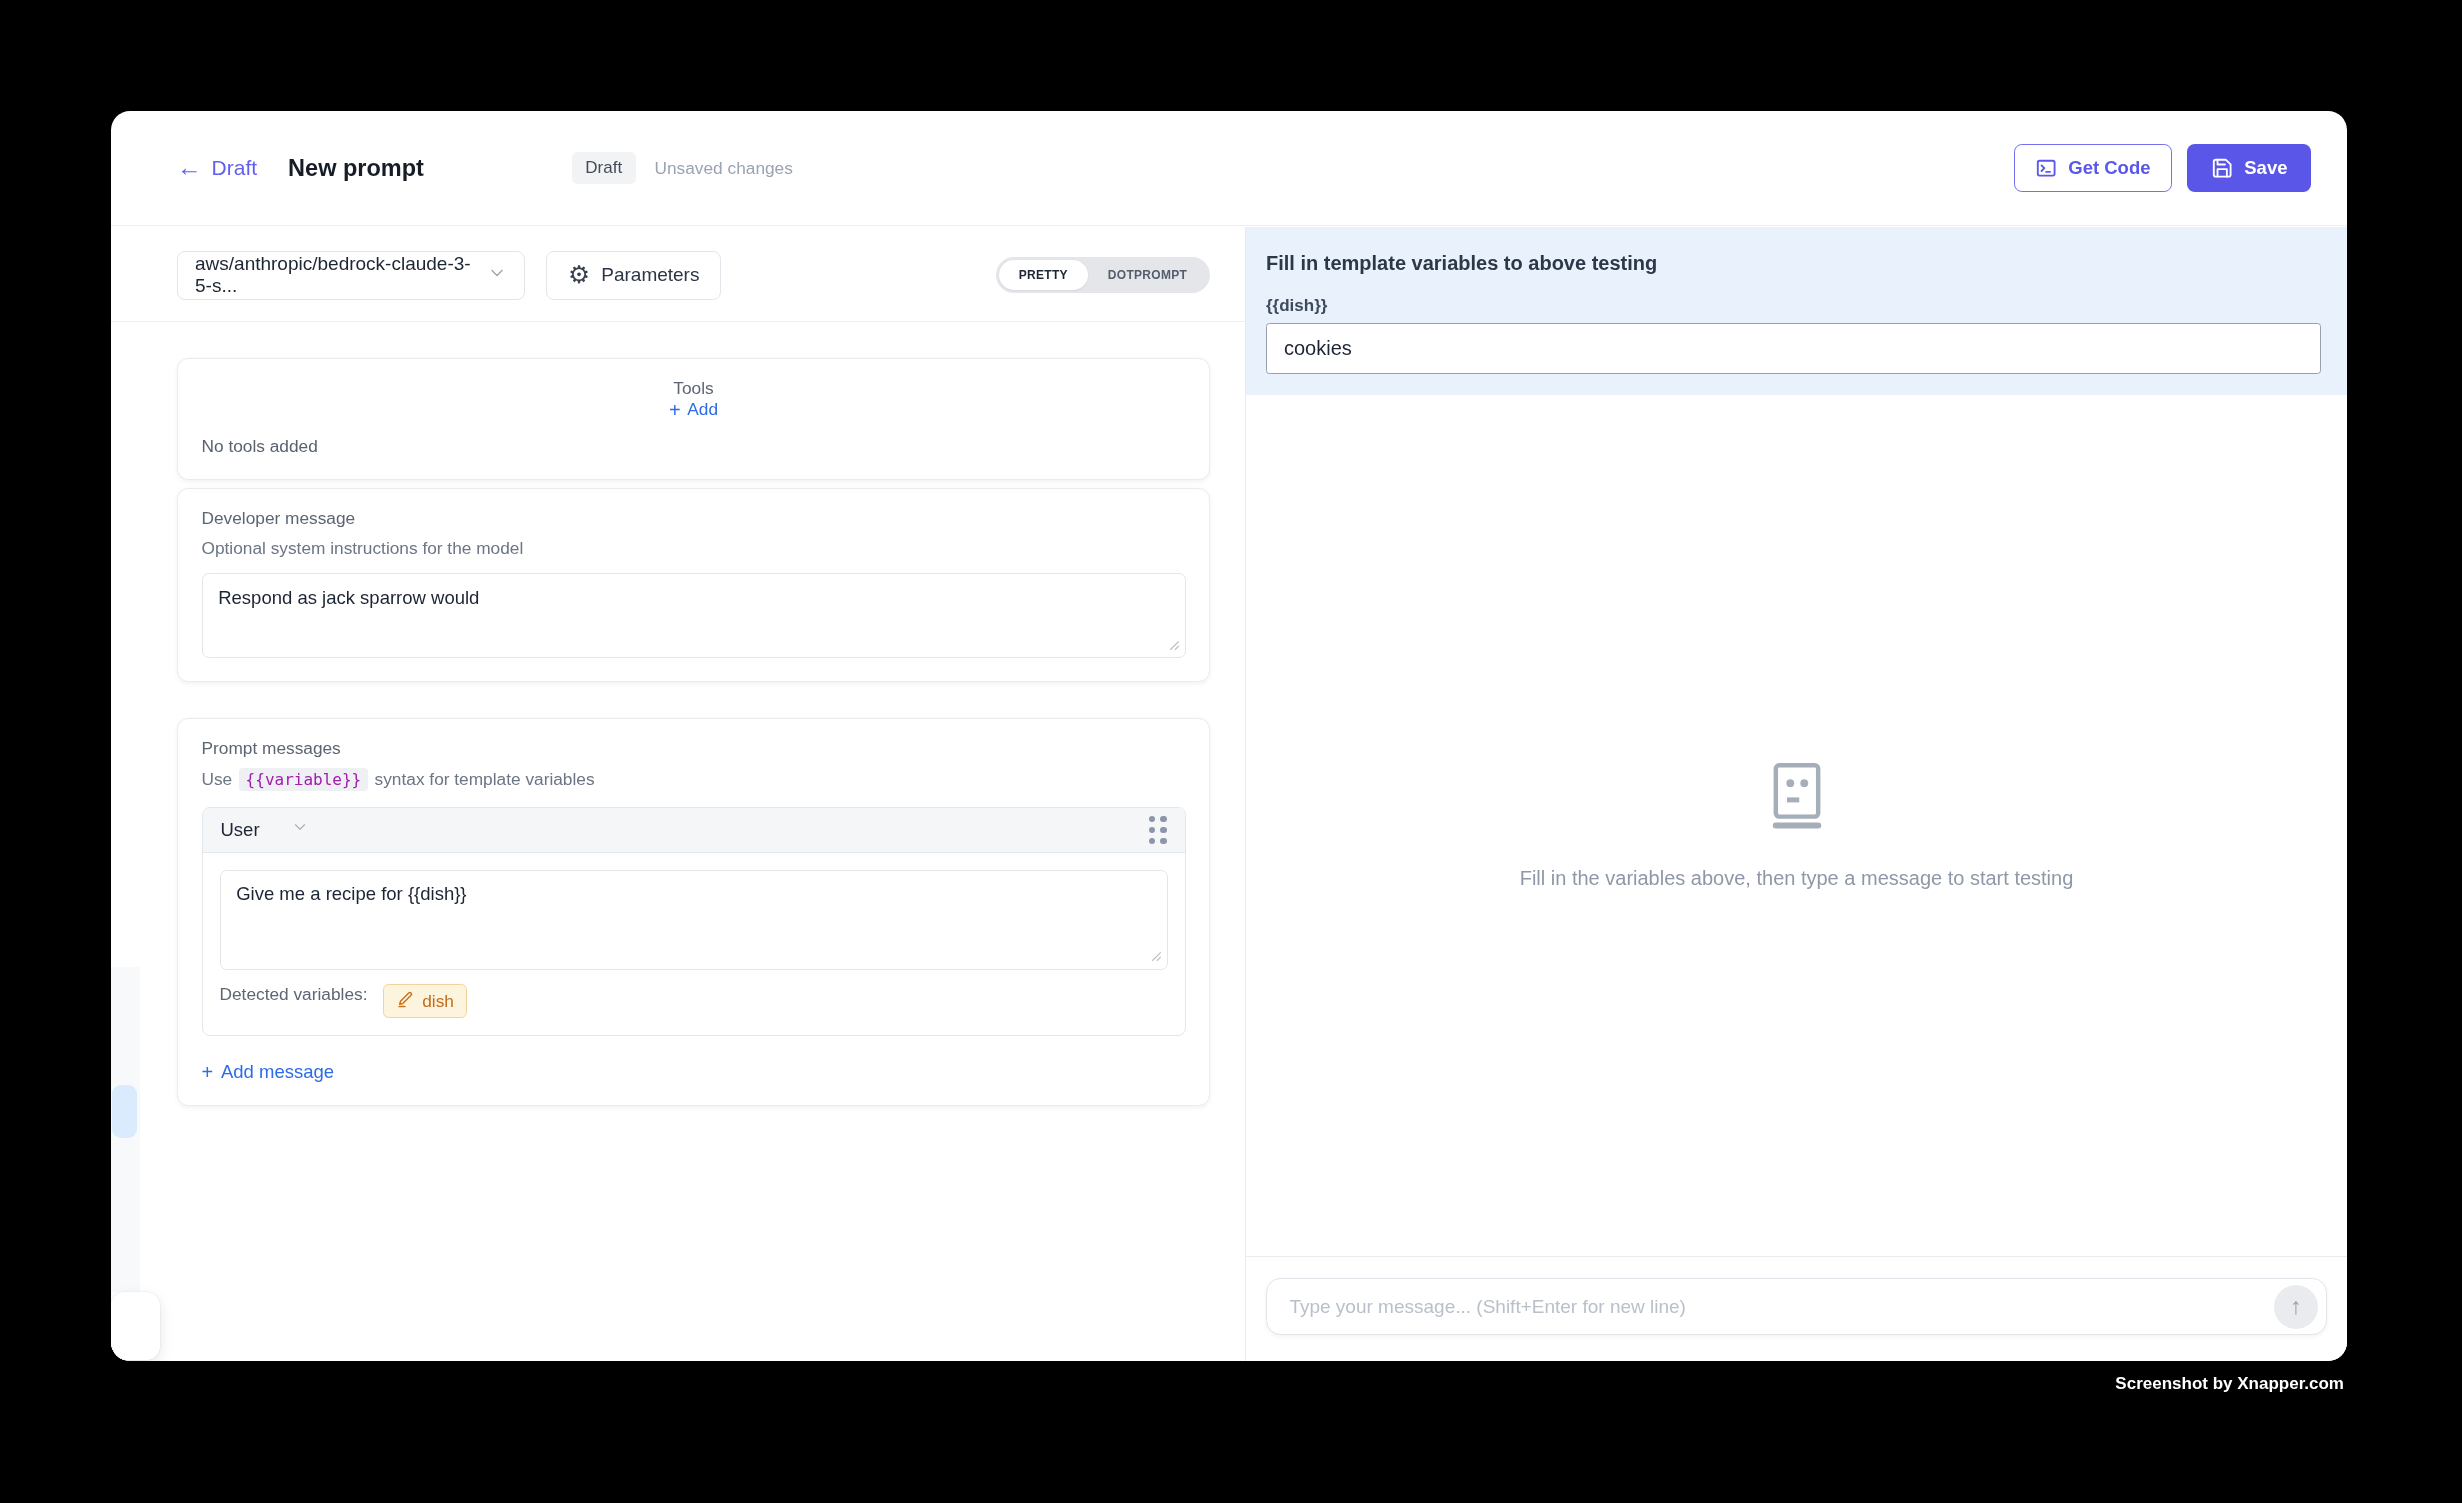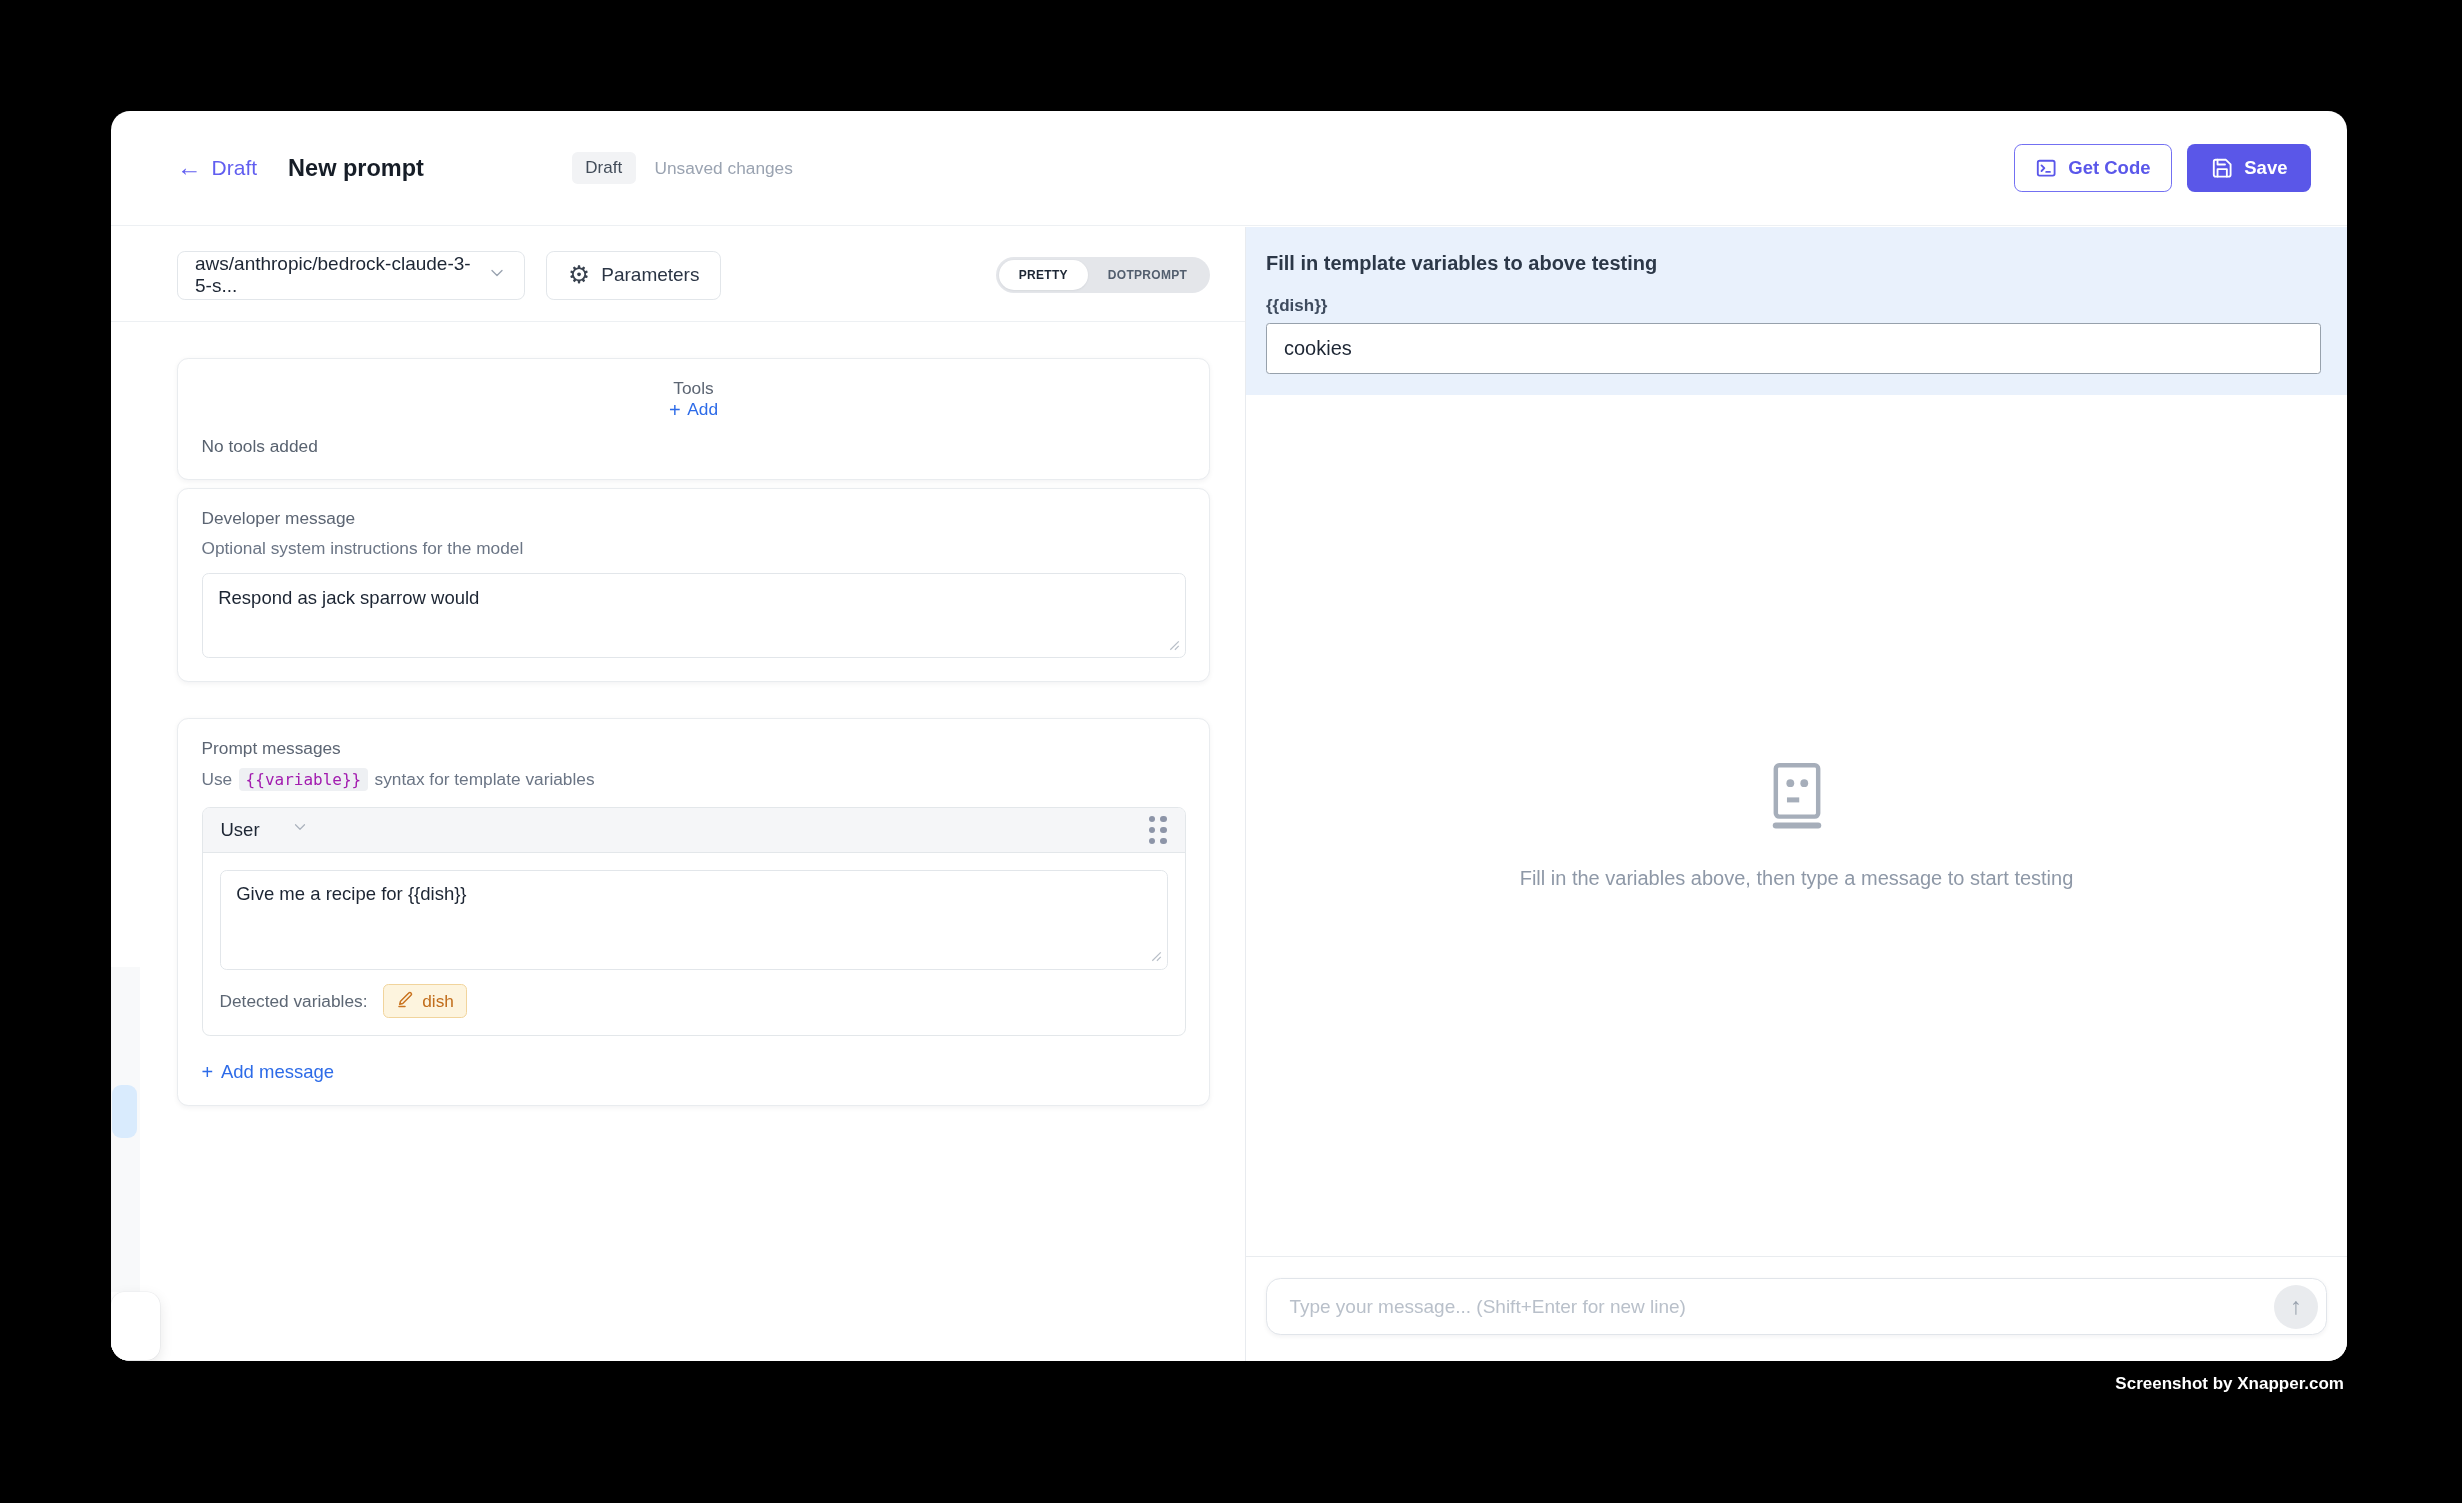--- a/index.html
+++ b/index.html
@@ -84,21 +84,21 @@
   }
   .msg-block { margin-top:15.7px; border:1.1px solid #e3e7ea; border-radius:7.8px; overflow:hidden; }
   .msg-header {
     background:#f5f6f8; border-bottom:1.1px solid #e3e7ea; height:45px;
     display:flex; align-items:center; padding:0 18px;
   }
   .role-select { display:flex; align-items:center; gap:31px; font-size:18.5px; color:#1d2634; cursor:pointer; }
   .drag-dots { display:grid; grid-template-columns:repeat(2, 6.2px); grid-auto-rows:6.2px; gap:5px; cursor:grab; }
   .drag-dots i { width:6.2px; height:6.2px; border-radius:50%; background:#8d95a8; }
   .msg-body { padding:2.2px 17px 0; }
-  .detected-row { display:flex; align-items:center; padding:14.6px 17px 17px; }
+  .detected-row { display:flex; align-items:flex-start; padding:14.6px 17px 17px; }
   .detected-label { font-size:17.3px; color:#5d6774; }
   .var-chip {
     margin-left:15.7px; display:flex; align-items:center; gap:7.8px;
     background:#fdf4de; border:1.1px solid #f1d49c; border-radius:5.6px;
     padding:4.5px 12.3px; color:#c16d1b; font-size:17.3px; cursor:pointer;
   }
   .add-message { margin-top:24.6px; display:flex; align-items:center; gap:7.8px;
     color:#2d6be8; font-size:18.5px; font-weight:500; cursor:pointer; }
   
   .edge-strip { position:absolute; left:0; top:740px; width:29px; height:325px; background:#f8f9fa; }

